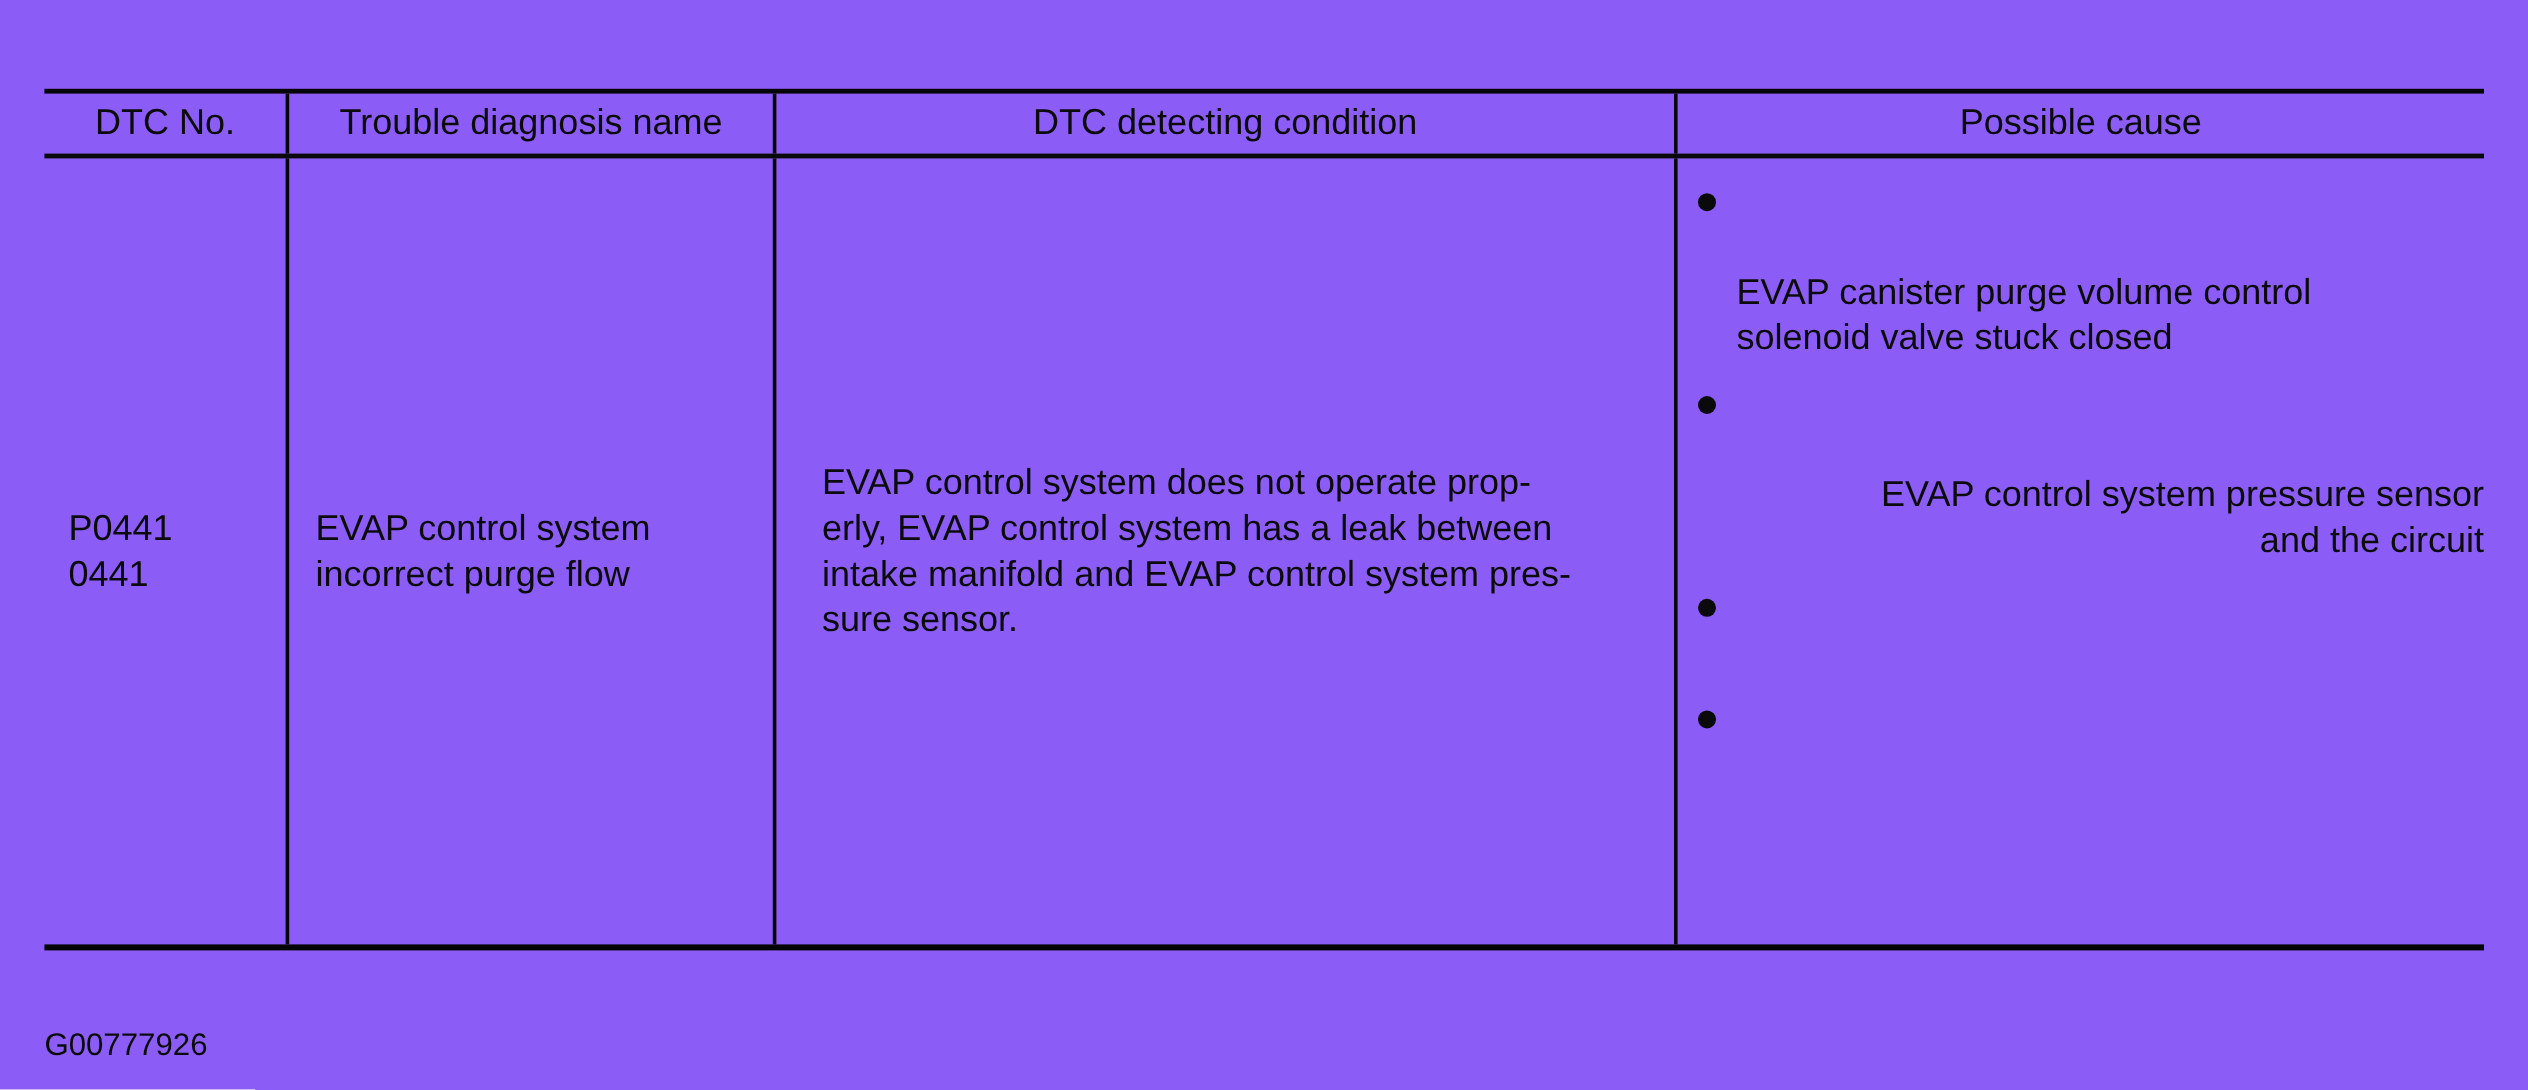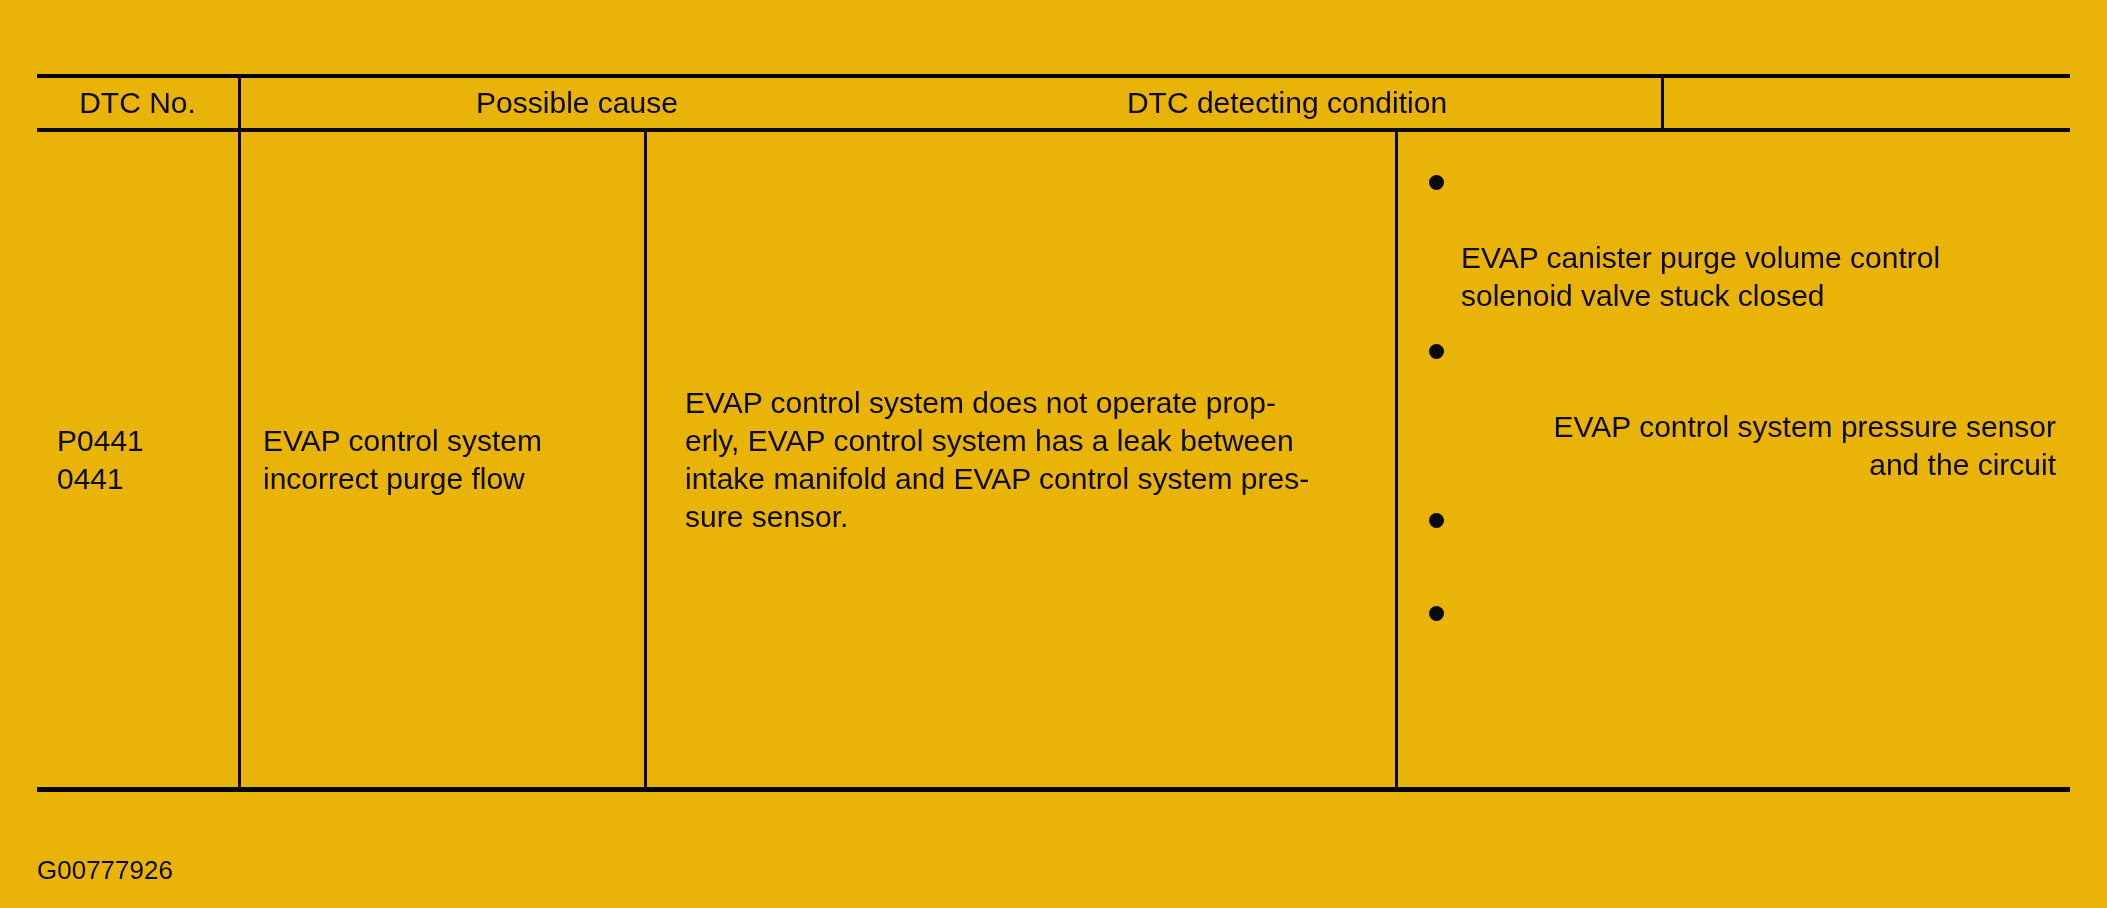--- a/index.html
+++ b/index.html
@@ -1,20 +1,20 @@
 <!DOCTYPE html>
 <html><head>
 <meta charset="utf-8">
 <style>
   html, body { margin: 0; padding: 0; background: #ffffff; }
   .page {
     position: relative;
     width: 2107px;
     height: 908px;
-    background: #eab308;
+    background: #8b5cf6;
     font-family: "Liberation Sans", sans-serif;
     color: #0b0b0b;
     overflow: hidden;
   }
   .dtc-table {
     position: absolute;
     left: 37px;
     top: 74px;
     width: 2033px;
     border-top: 4px solid #050505;
@@ -57,21 +57,21 @@
   .body .cell.c3 {
     display: flex;
     align-items: center;
     padding-left: 38px;
     padding-right: 6px;
     white-space: pre-line;
   }
   .body .cell.c4 { padding-top: 17px; }
   .cause-list {
     list-style: none;
-    margin: 14px;
+    margin: 0;
     padding: 0;
   }
   .cause-item {
     position: relative;
     padding-left: 49px;
     white-space: pre-line;
   }
   .cause-item + .cause-item { margin-top: 17px; text-align: right; }
   .bullet {
     position: absolute;
@@ -93,22 +93,23 @@
 </style>
 </head>
 <body>
 
 <div class="page">
 
   <div class="dtc-table">
 
     <div class="row head">
       <div class="cell c1">DTC No.</div>
+      <div class="cell c2">Trouble diagnosis name</div>
+      <div class="cell c3">DTC detecting condition</div>
       <div class="cell c4">Possible cause</div>
-      <div class="cell c3">DTC detecting condition</div>
     </div>
 
     <div class="row body">
       <div class="cell c1">P0441
 0441</div>
       <div class="cell c2">EVAP control system
 incorrect purge flow</div>
       <div class="cell c3">EVAP control system does not operate prop-
 erly, EVAP control system has a leak between
 intake manifold and EVAP control system pres-

